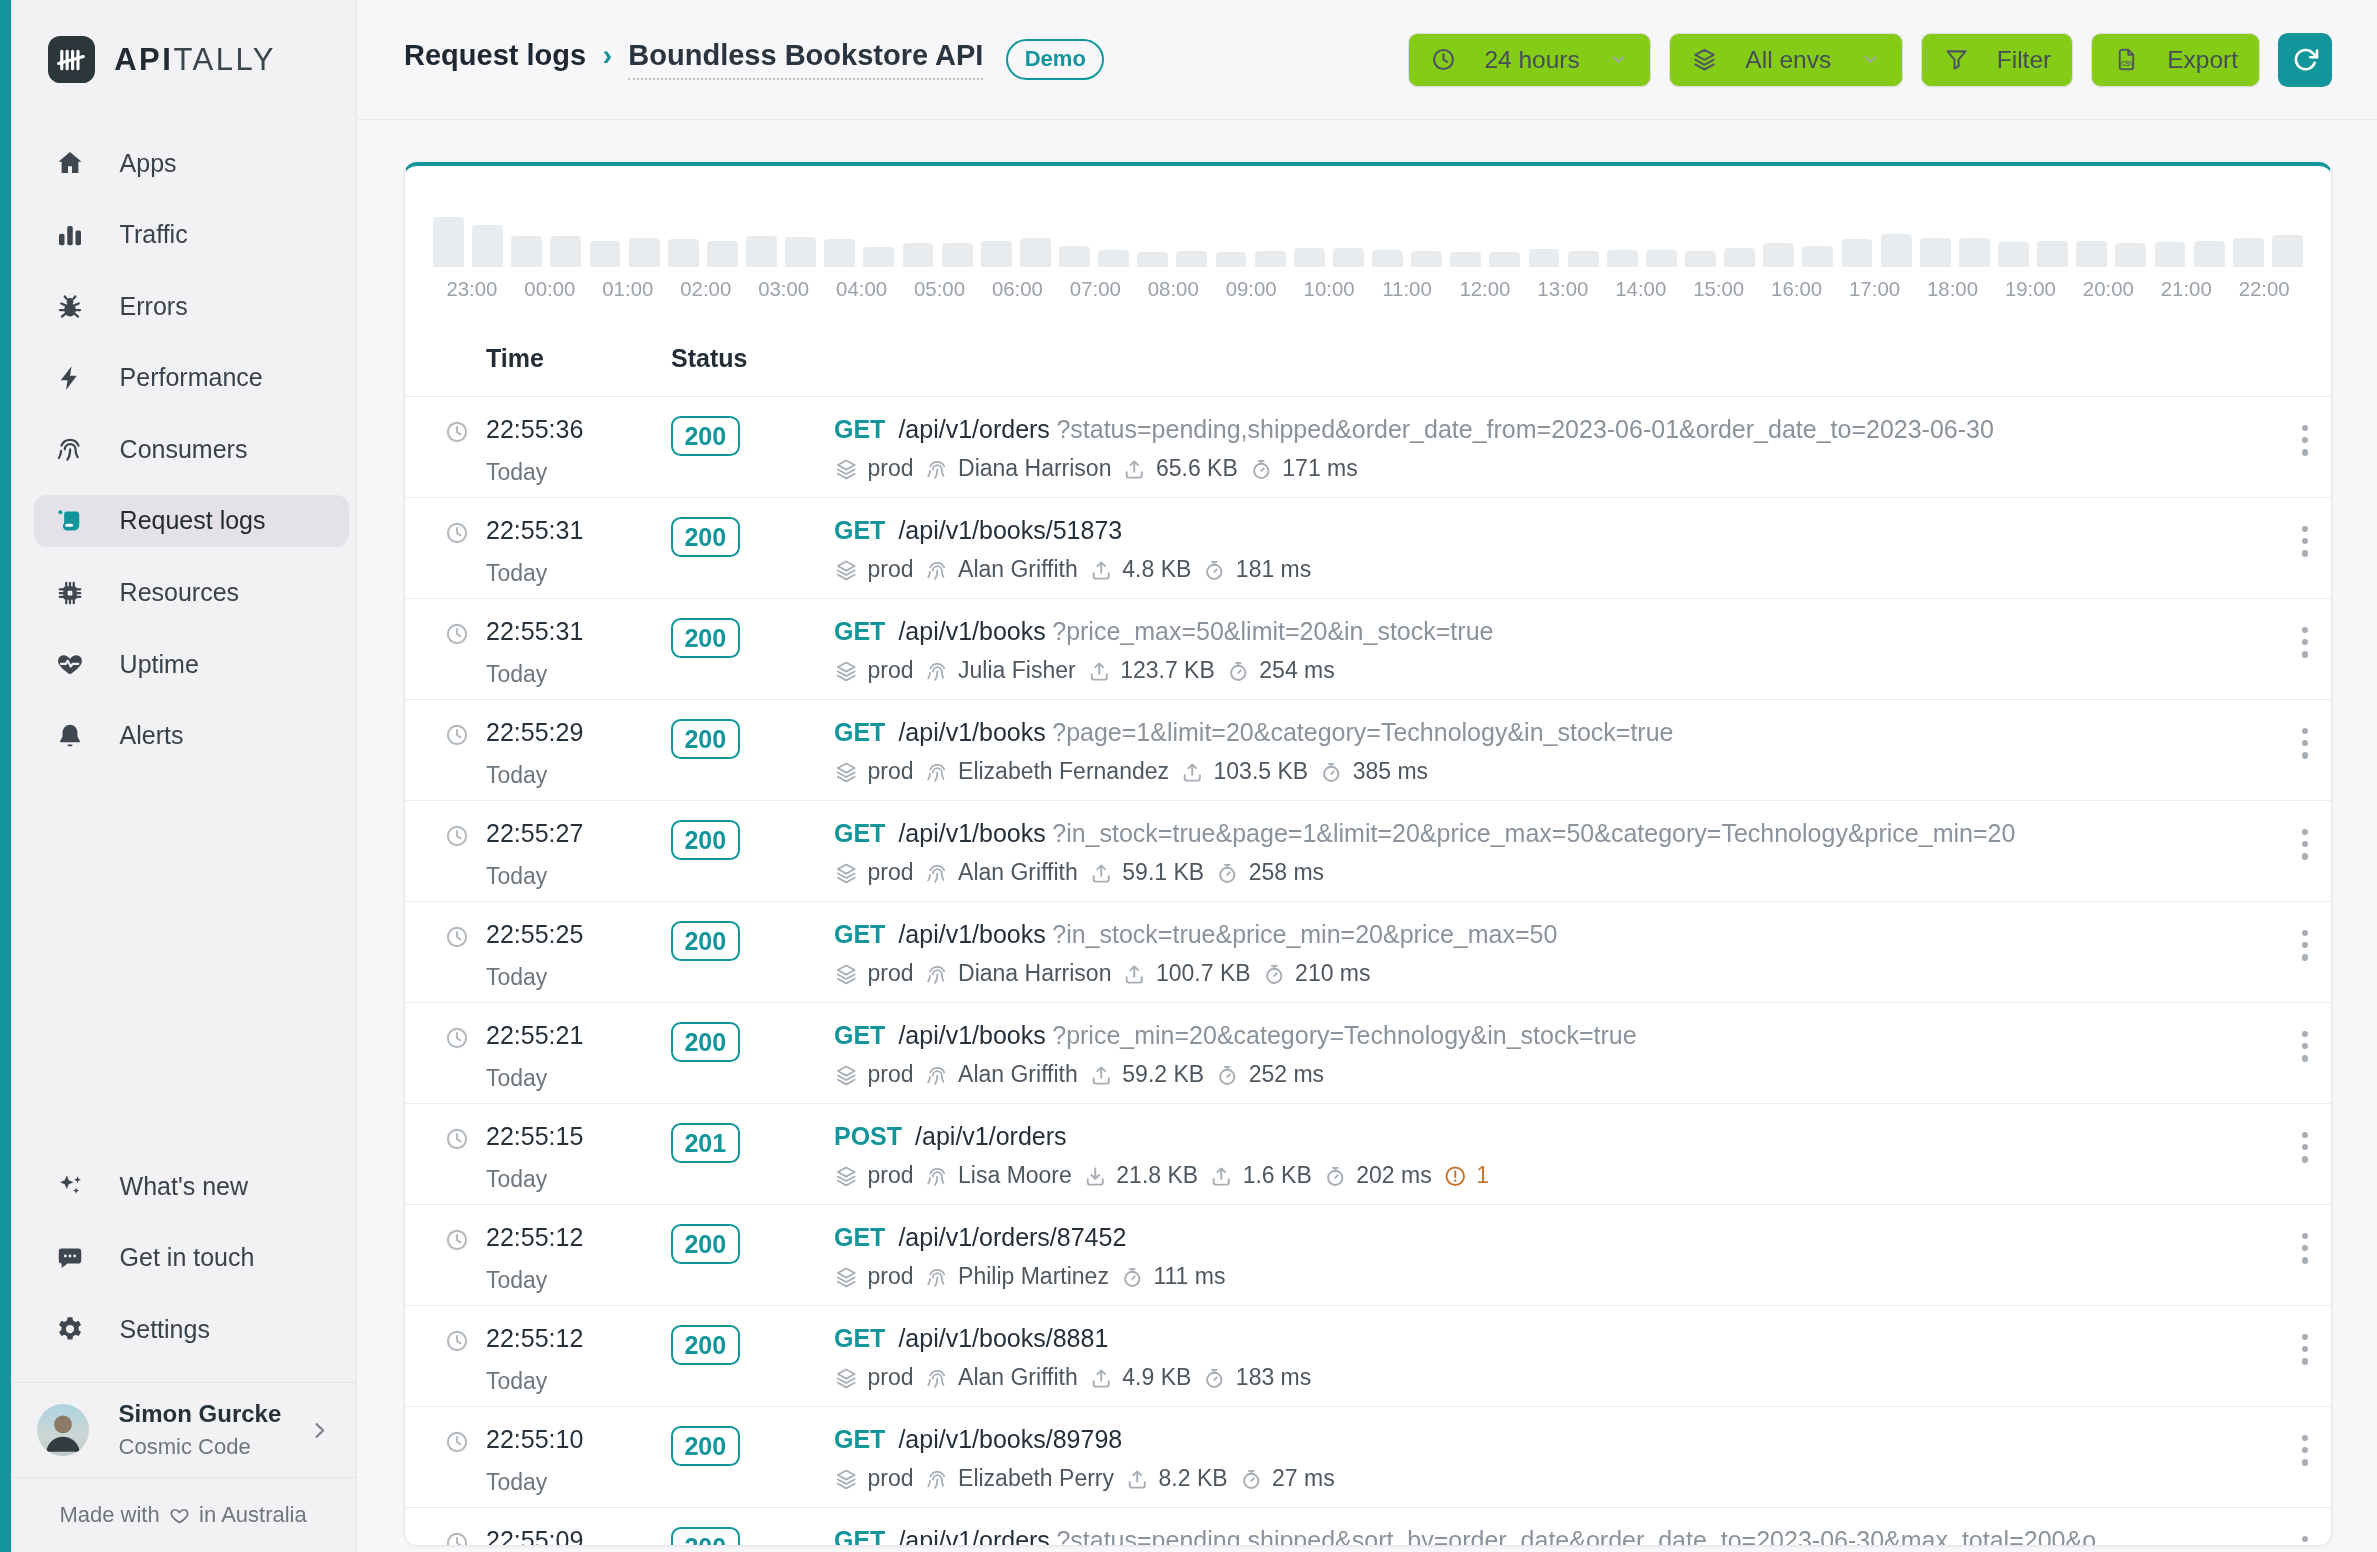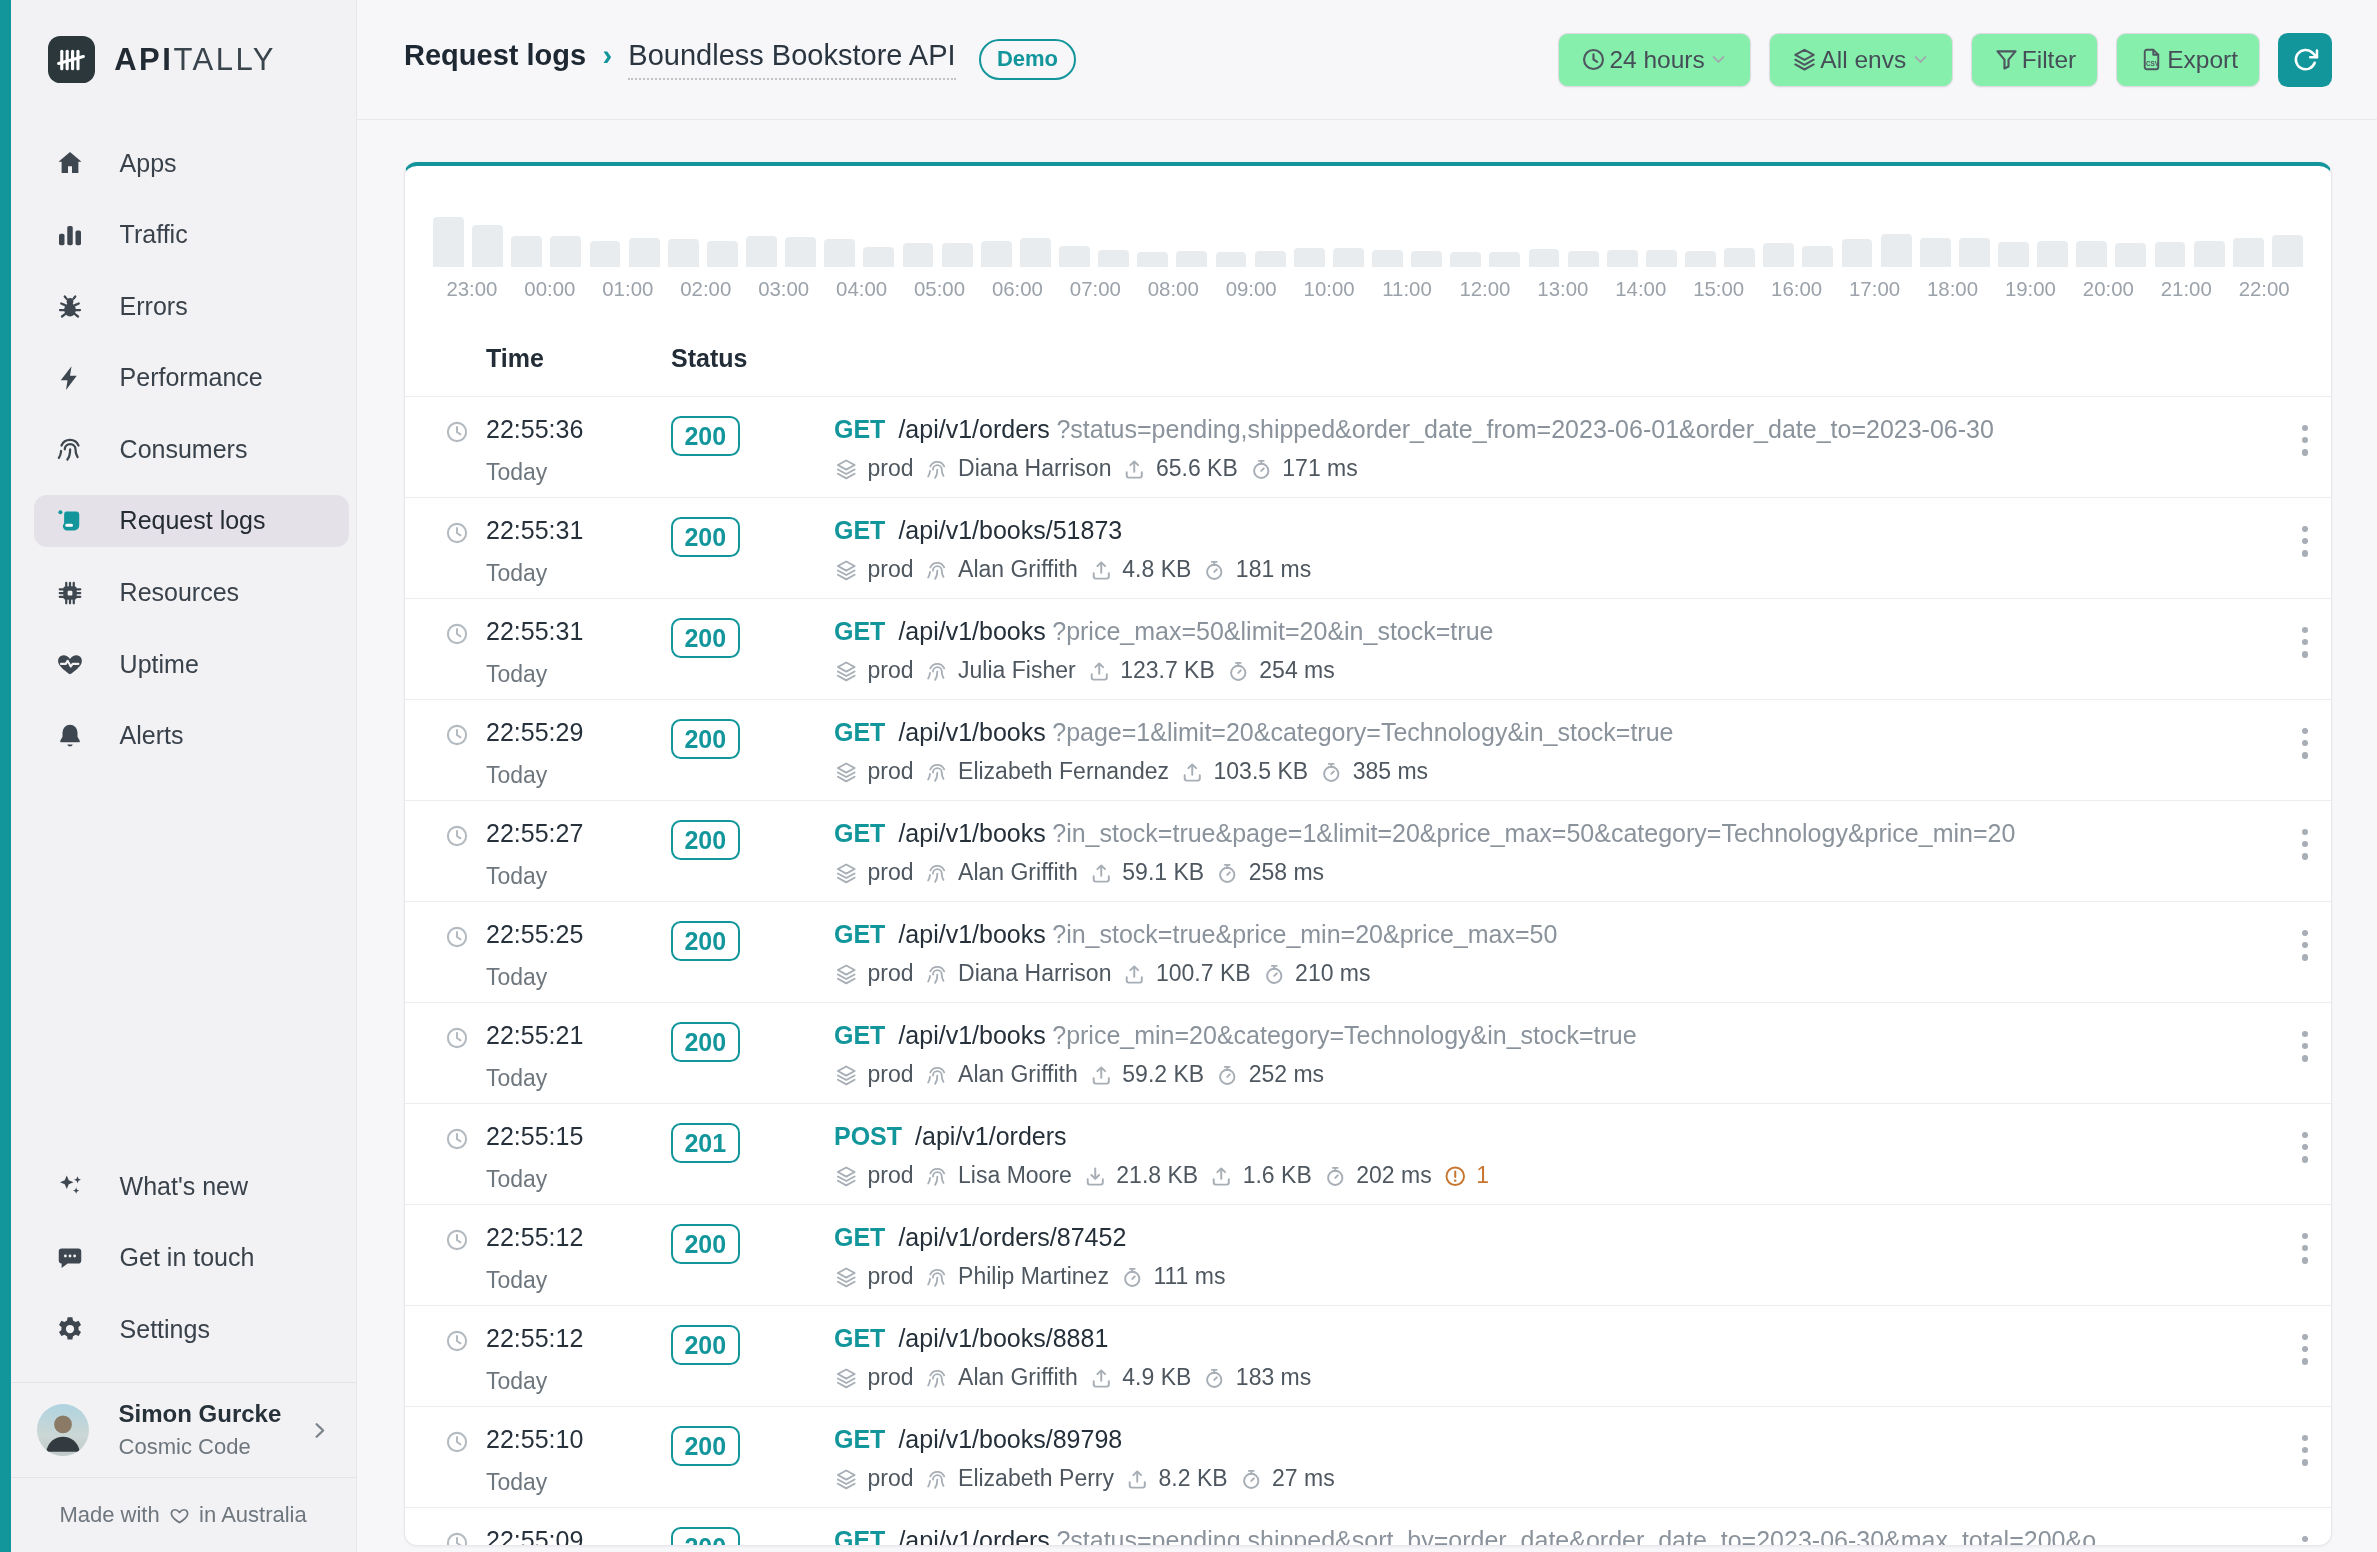--- a/index.html
+++ b/index.html
@@ -57,26 +57,26 @@
              align-items:center;gap:8.2px;font-size:22px;color:var(--txt-gray);}
   .made-with svg{width:23px;height:23px;color:var(--txt-gray);}
 
   
   .main{position:absolute;left:357px;top:0;right:0;height:100%;}
   .topbar{height:120px;border-bottom:0.8px solid #E9E8EC;display:flex;align-items:center;
           padding:0 45px 0 47px;box-sizing:border-box;}
   .breadcrumb{display:flex;align-items:baseline;font-size:29px;white-space:nowrap;}
   .bc-root{font-weight:700;color:#1D2833;}
   .bc-sep{color:var(--teal);font-weight:700;margin:0 16.3px;font-size:29px;}
-  .bc-current{color:#2A3540;border-bottom:2.5px dotted #C2C1C7;padding-bottom:6.5px;cursor:pointer;}
+  .bc-current{color:#2A3540;border-bottom:2.5px dotted #C2C1C7;padding-bottom:6.5px;cursor:pointer;font-weight:bold;}
   .badge-demo{margin-left:23px;border:2px solid var(--teal);color:var(--teal);font-size:22px;
               font-weight:600;border-radius:816px;padding:4.9px 16.3px 6.5px;align-self:center;}
   .controls{margin-left:auto;display:flex;gap:18px;align-items:center;}
-  .btn{height:54px;background:#86efac;border:0.8px solid #DDDCE2;border-radius:9.8px;display:flex;
-       align-items:center;gap:2px;padding:0 21px;font-size:24.5px;color:#454E57;
+  .btn{height:54px;background:#84cc16;border:0.8px solid #DDDCE2;border-radius:9.8px;display:flex;
+       align-items:center;gap:27px;padding:0 21px;font-size:24.5px;color:#454E57;
        box-shadow:0 0.8px 1.6px rgba(20,20,40,.05);cursor:pointer;white-space:nowrap;}
   .btn svg.lead{width:27px;height:27px;color:#4E575F;}
   .btn svg.chev{width:21px;height:21px;color:#A2A9B0;margin-left:1.6px;}
   .btn-refresh{width:54px;height:54px;background:var(--teal);border:none;border-radius:9.8px;
                display:flex;align-items:center;justify-content:center;cursor:pointer;}
   .btn-refresh svg{width:29px;height:29px;color:#fff;}
 
   .card{margin:42px 45px 0 47px;background:#fff;border:0.8px solid var(--border);
         border-top:4.9px solid var(--teal);border-radius:13px;height:1384px;box-sizing:border-box;
         overflow:hidden;box-shadow:0 0.8px 2.5px rgba(25,25,50,.05);}

